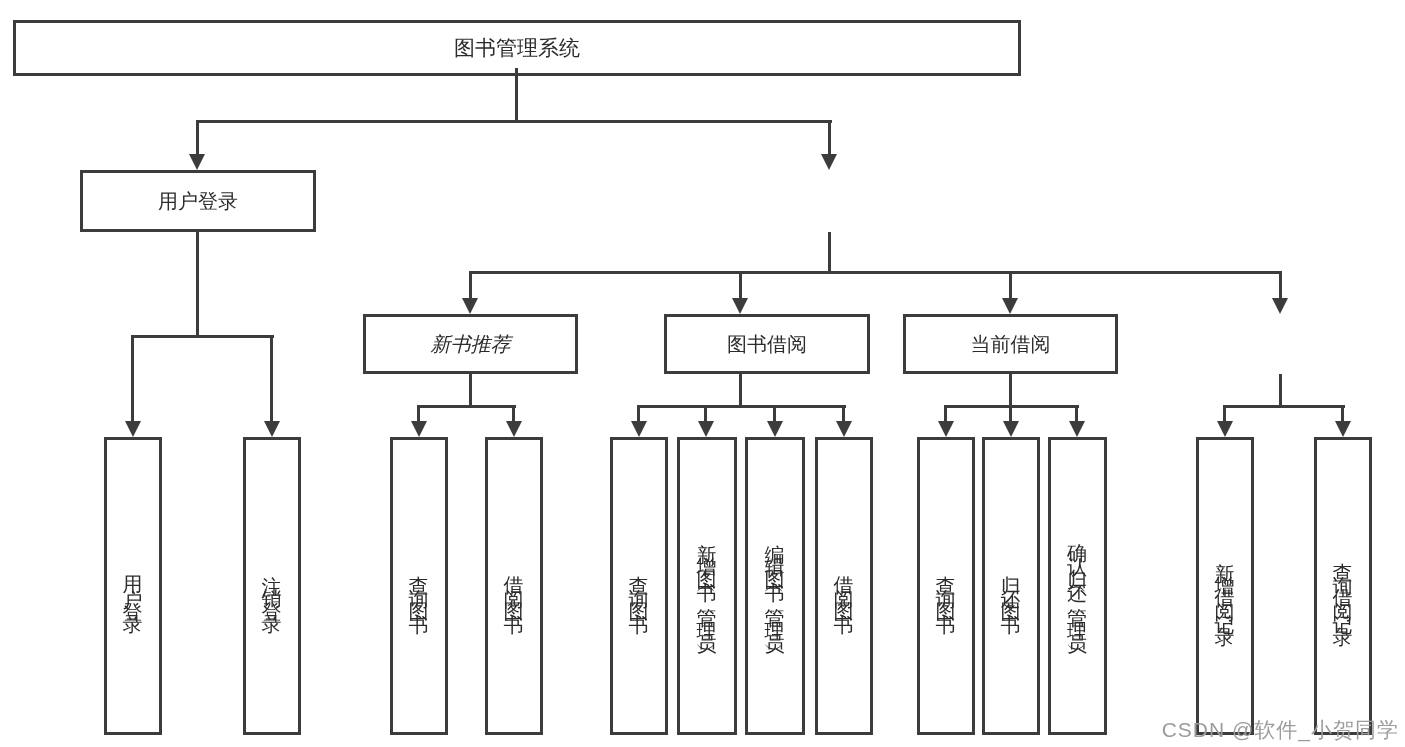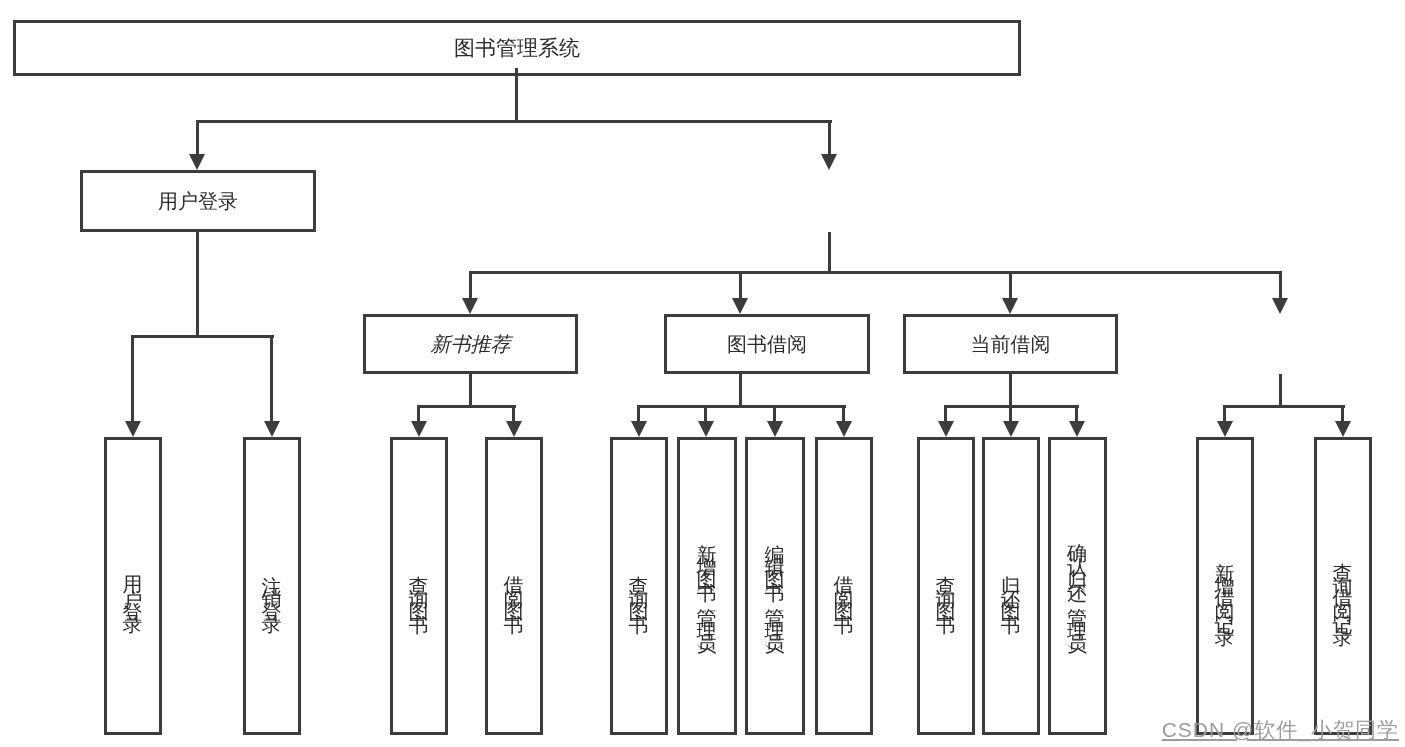--- a/index.html
+++ b/index.html
@@ -4,21 +4,21 @@
 <style>
   html,body{margin:0;padding:0;background:#fff;}
   .canvas{position:relative;width:1405px;height:747px;background:#fff;overflow:hidden;
           font-family:"Liberation Sans","DejaVu Sans",sans-serif;color:#2b2b2b;}
   .box{position:absolute;border:3px solid #3c3c3c;background:#fff;box-sizing:border-box;
        display:flex;align-items:center;justify-content:center;font-size:20px;color:#2b2b2b;}
   .box.v span{writing-mode:vertical-rl;text-orientation:mixed;letter-spacing:13px;line-height:1;}
   .ln{position:absolute;background:#3c3c3c;}
   .ar{position:absolute;width:0;height:0;border-left:8px solid transparent;
       border-right:8px solid transparent;border-top:16px solid #3c3c3c;}
-  .wm{position:absolute;right:6px;top:716px;font-size:21px;color:#9c9c9c;letter-spacing:1px;text-decoration:underline;}
+  .wm{position:absolute;right:6px;top:716px;font-size:21px;color:#9c9c9c;letter-spacing:1px;}
 </style>
 </head>
 <body>
 
 <div class="canvas">
 
   <div class="box" style="left:13px;top:12px;width:1008px;height:56px;font-size:21px;margin-top:8px;">
     <span>图书管理系统</span>
   </div>
 

